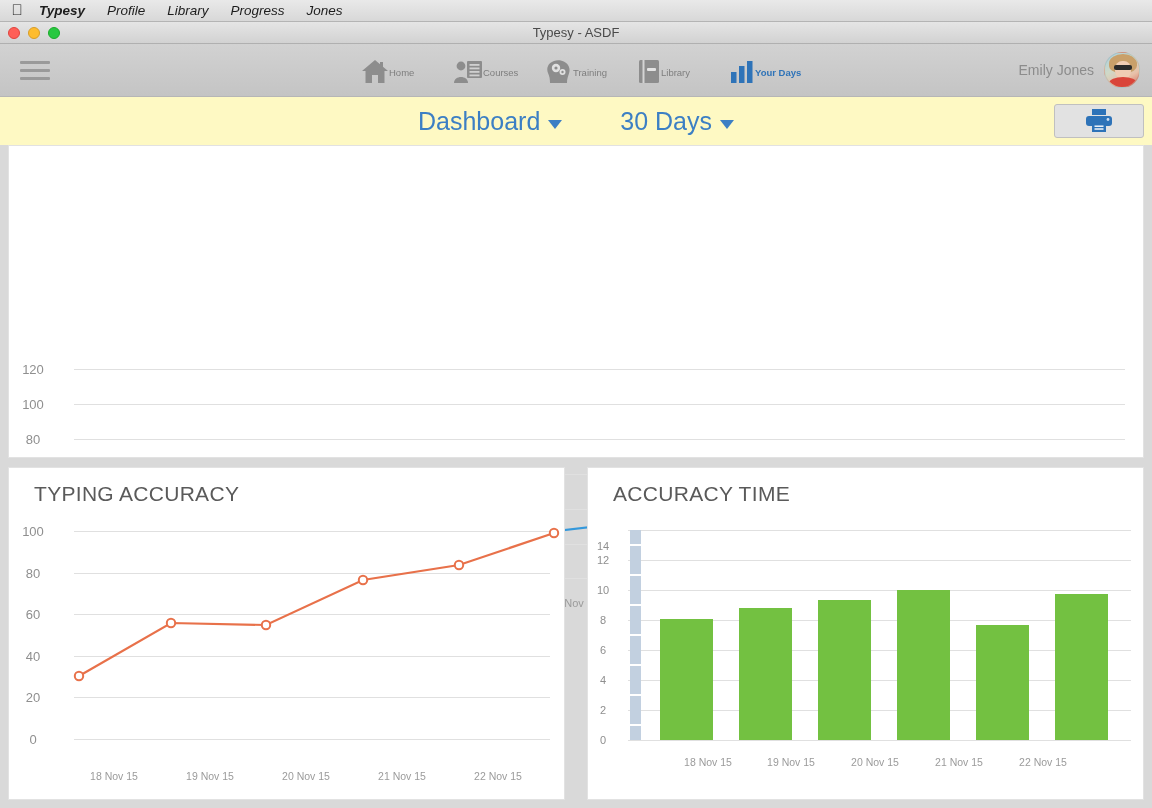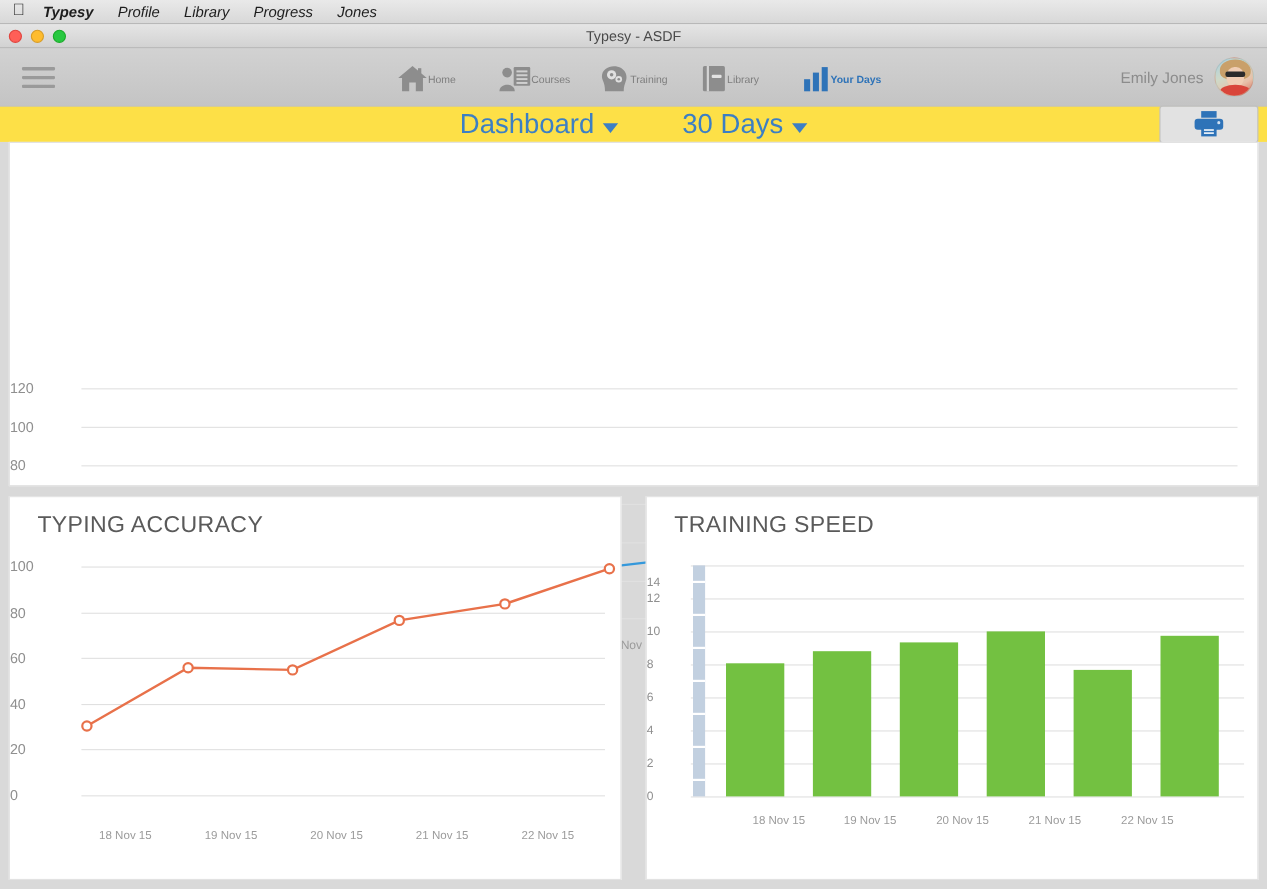--- a/index.html
+++ b/index.html
@@ -114,21 +114,21 @@
     border-radius: 2px;
   }
   .avatar .body {
     position: absolute; left: 4px; bottom: -2px;
     width: 28px; height: 12px; background: #d9453a;
     border-radius: 50% 50% 0 0;
   }
 
   
   .sub-header {
-    height: 32px; background: #fde047;
+    height: 48px; background: #fef9c3;
     display: flex; align-items: center;
     position: relative;
   }
   .dropdowns {
     position: absolute; left: 50%; transform: translateX(-50%);
     display: flex; align-items: center; gap: 58px;
   }
   .dd {
     display: flex; align-items: center; gap: 8px;
     font-size: 25px; color: #3c7fc4; cursor: pointer;
@@ -165,21 +165,21 @@
   .bottom-row .card { flex: 1; }
   .card.speed { height: 313px; }
 
   
   .chart-area { position: absolute; inset: 0; }
   .gridline {
     position: absolute; left: 0; right: 0; height: 1px;
     background: #e0e0e0;
   }
   .ylab {
-    position: absolute; text-align: left;
+    position: absolute; text-align: center;
     font-size: 13px; color: #8f8f8f;
     transform: translateY(-50%);
   }
   .ylab.small { font-size: 11px; }
   .xlab {
     position: absolute; font-size: 10.5px; color: #9b9b9b;
     transform: translateX(-50%); white-space: nowrap;
   }
   .xlab.big { font-size: 11px; }
   svg { display: block; overflow: visible; }
@@ -386,21 +386,21 @@
 
           <div class="xlab" style="top:302px; left:105px;">18 Nov 15</div>
           <div class="xlab" style="top:302px; left:201px;">19 Nov 15</div>
           <div class="xlab" style="top:302px; left:297px;">20 Nov 15</div>
           <div class="xlab" style="top:302px; left:393px;">21 Nov 15</div>
           <div class="xlab" style="top:302px; left:489px;">22 Nov 15</div>
         </div>
       </div>
 
       <div class="card">
-        <div class="card-title">TRAINING SPEED</div>
+        <div class="card-title">ACCURACY TIME</div>
         <div class="chart-area">
 
           <div class="gridline" style="top:62px; left:40px; right:12px;"></div>
           <div class="gridline" style="top:92px; left:40px; right:12px;"></div>
           <div class="gridline" style="top:122px; left:40px; right:12px;"></div>
           <div class="gridline" style="top:152px; left:40px; right:12px;"></div>
           <div class="gridline" style="top:182px; left:40px; right:12px;"></div>
           <div class="gridline" style="top:212px; left:40px; right:12px;"></div>
           <div class="gridline" style="top:242px; left:40px; right:12px;"></div>
           <div class="gridline" style="top:272px; left:40px; right:12px;"></div>

